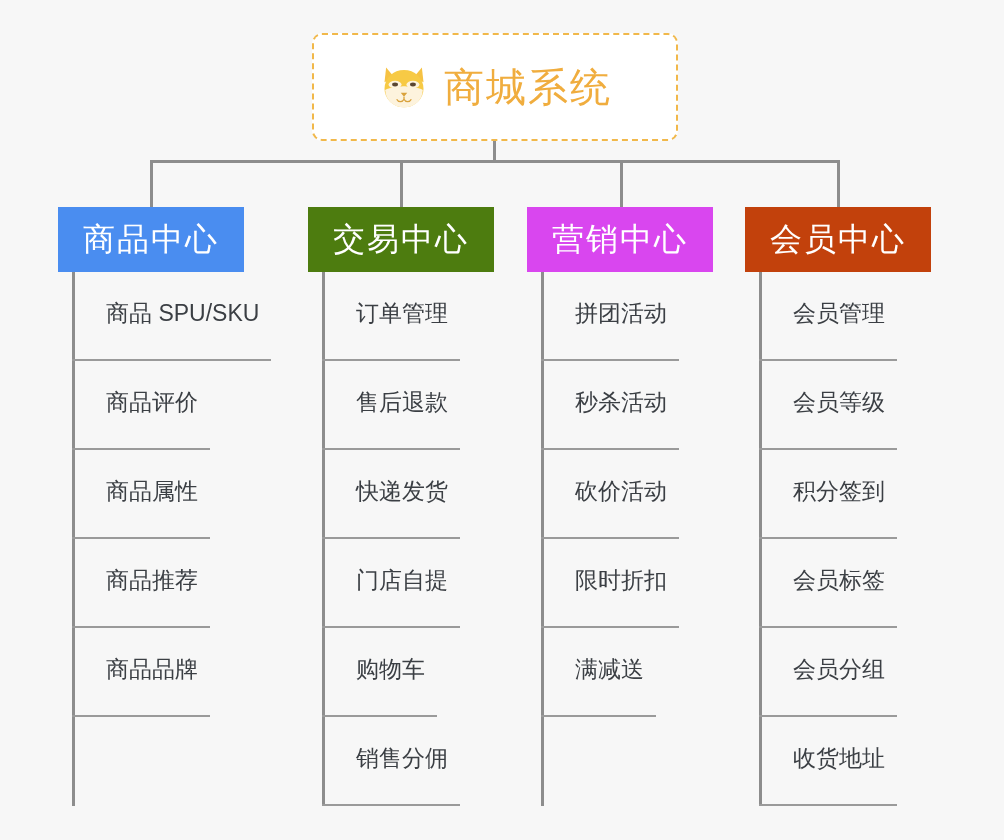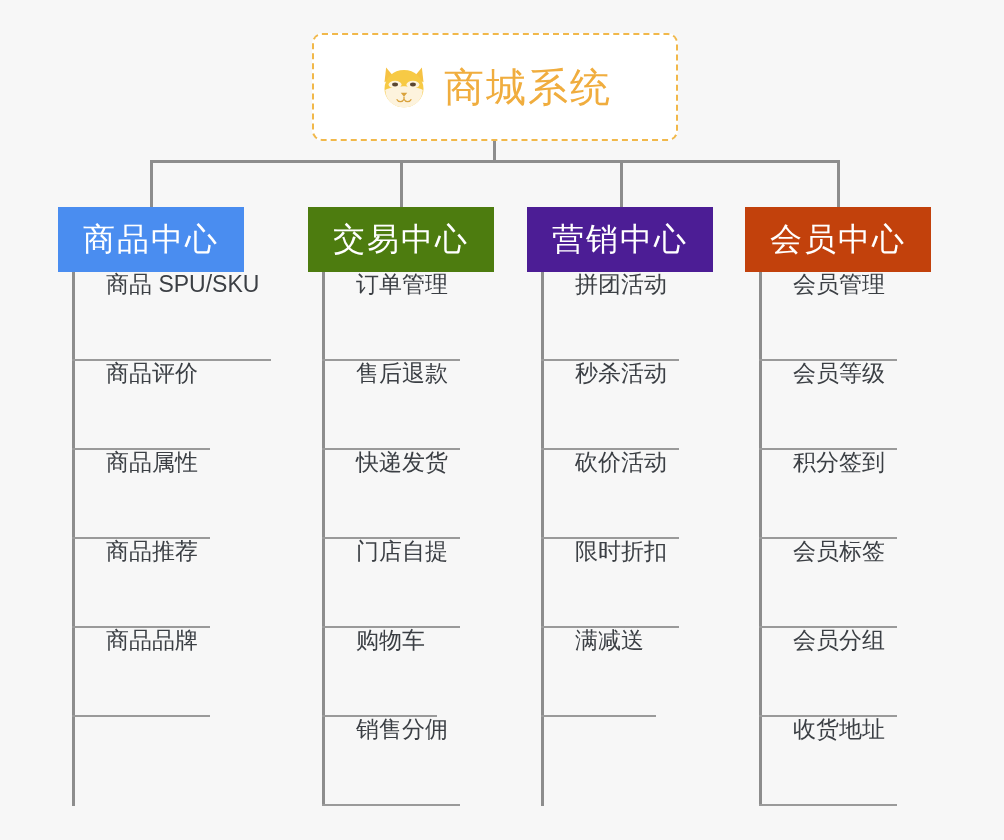--- a/index.html
+++ b/index.html
@@ -90,21 +90,21 @@
     position: absolute;
     left: 14px;
     top: 65px;
     width: 260px;
   }
   .leaf {
     position: relative;
     height: 89px;
     box-sizing: border-box;
     display: flex;
-    align-items: flex-start;
+    align-items: center;
   }
   .leaf-label {
     position: relative;
     display: inline-block;
     margin-left: 34px;
     padding-bottom: 6px;
     font-size: 23px;
     color: #3b3f44;
     line-height: 1.1;
     white-space: nowrap;
@@ -199,21 +199,21 @@
           <span class="leaf-underline" style="width: 115px;"></span>
         </div>
         <div class="leaf">
           <span class="leaf-label">销售分佣</span>
           <span class="leaf-underline" style="width: 138px;"></span>
         </div>
       </div>
   </div>
 
   <div class="column" style="left:527px;">
-    <div class="cat-header" style="background: #4c1d95;">营销中心</div>
+    <div class="cat-header" style="background: #d946ef;">营销中心</div>
     <div class="leaf-spine" style="height: 534px;"></div>
     <div class="leaf-list">
         <div class="leaf">
           <span class="leaf-label">拼团活动</span>
           <span class="leaf-underline" style="width: 138px;"></span>
         </div>
         <div class="leaf">
           <span class="leaf-label">秒杀活动</span>
           <span class="leaf-underline" style="width: 138px;"></span>
         </div>

